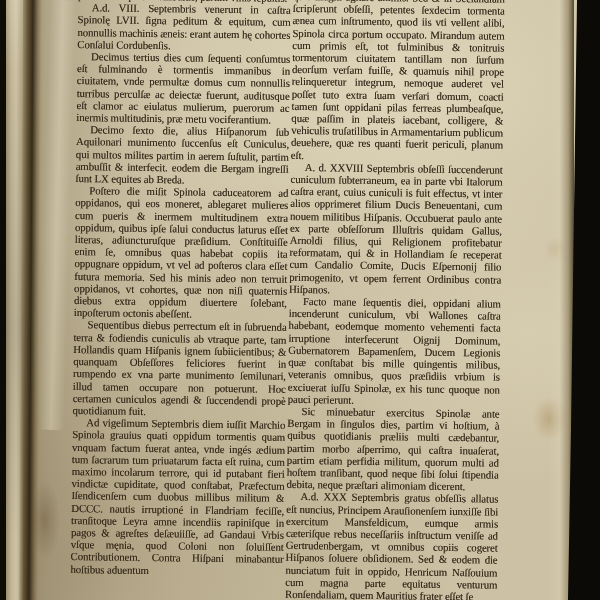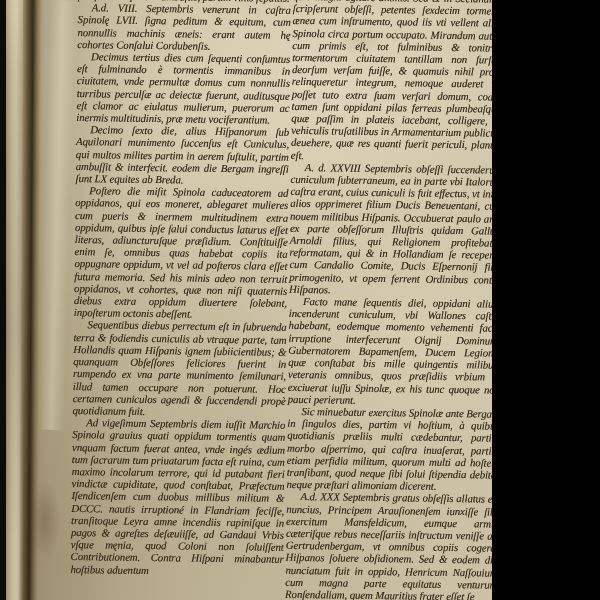--- a/index.html
+++ b/index.html
@@ -1,27 +1,26 @@
 <!DOCTYPE html>
 <html lang="la"><head>
 <meta charset="utf-8">
 <style>
   html, body { margin: 0; padding: 0; background: #000; }
   .scene {
     position: relative;
-    width: 492px; height: 600px;
+    width: 600px; height: 600px;
     overflow: hidden;
     background:
       radial-gradient(480px 320px at 66% 14%, rgba(242,234,209,0.50), rgba(242,234,209,0) 65%),
       radial-gradient(300px 220px at 88% 55%, rgba(230,221,194,0.40), rgba(230,221,194,0) 70%),
       radial-gradient(520px 480px at 16% 94%, rgba(96,76,40,0.22), rgba(96,76,40,0) 70%),
       linear-gradient(90deg, rgba(74,58,28,0.42) 0px, rgba(74,58,28,0.20) 50px, rgba(74,58,28,0.05) 120px, rgba(74,58,28,0) 185px),
       #ccc1a4;
     font-family: "Liberation Serif", "DejaVu Serif", serif;
-    font-style: italic;
   }
   
   .black-left {
     position: absolute; left: 0; top: 0; width: 6px; height: 600px;
     background: #0d0b07;
   }
   .facing-edge {
     position: absolute; left: 6px; top: 0; width: 17px; height: 600px;
     background:
       linear-gradient(180deg, rgba(255,250,230,0.18), rgba(0,0,0,0) 12%, rgba(0,0,0,0.10) 55%, rgba(0,0,0,0) 90%),

